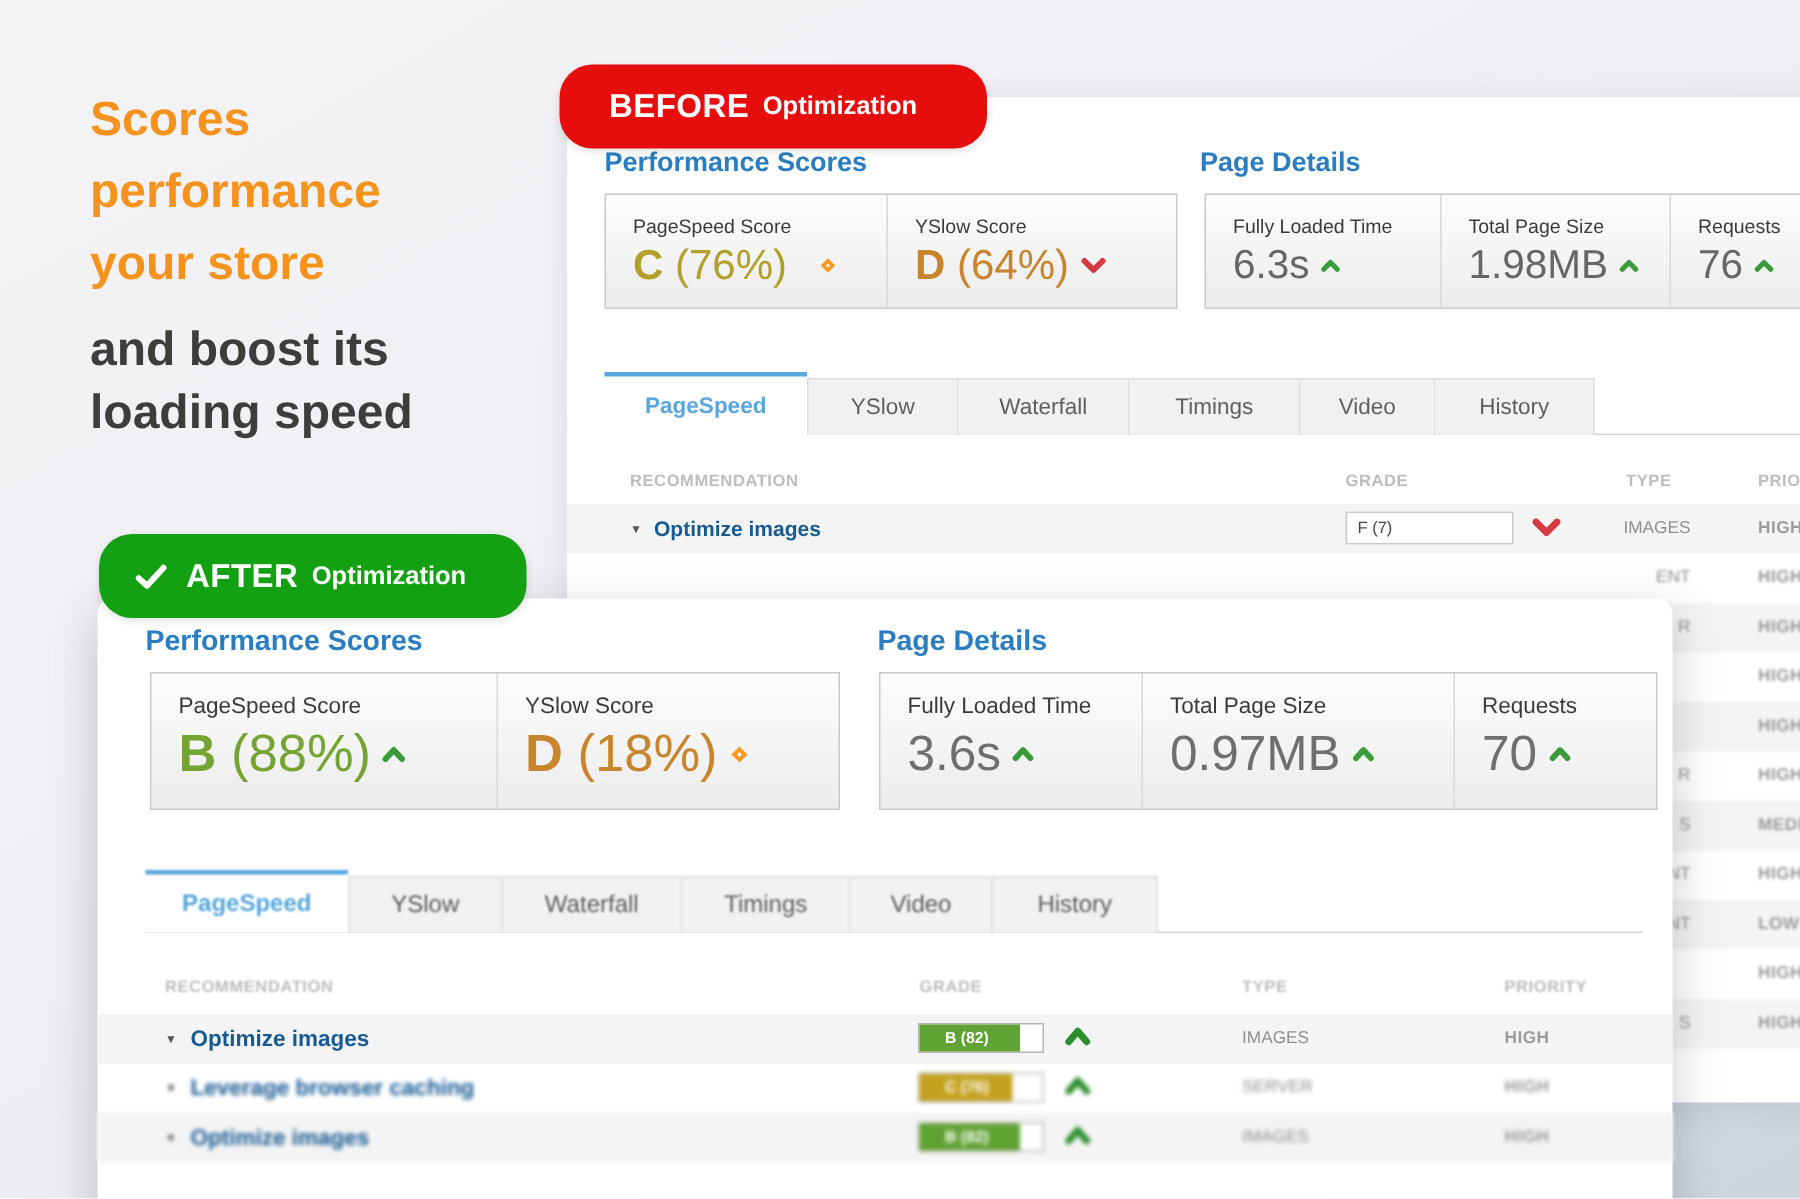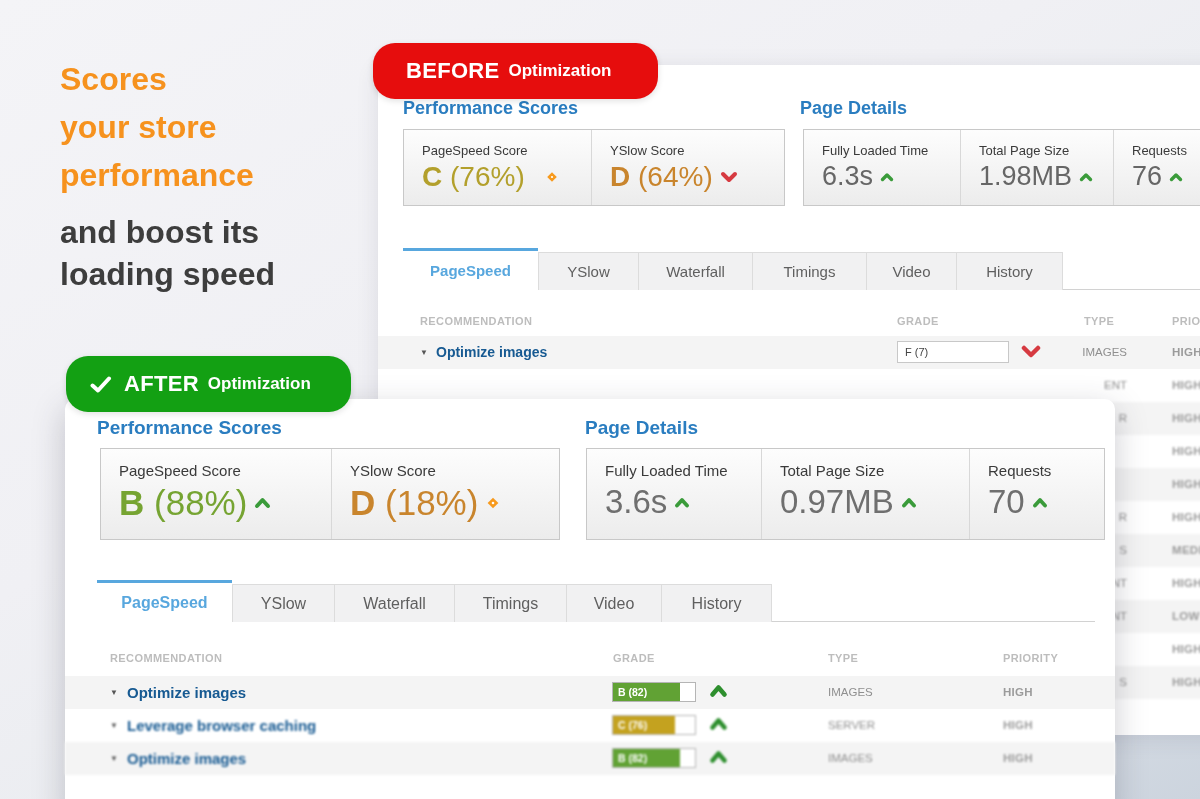--- a/index.html
+++ b/index.html
@@ -70,21 +70,21 @@
   #after-card .rname{font-size:15px;}
   .trow .rtype,.trow .rprio{position:absolute;top:10px;font-size:11.5px;color:#8f8f8f;white-space:nowrap;}
   .trow .rprio{color:#9b9b9b;font-weight:600;letter-spacing:.3px;}
 
   .grade-input{position:absolute;top:5px;width:112px;height:22px;background:#fff;
     border:1px solid #c8c8c8;box-sizing:border-box;font-size:11px;color:#444;
     line-height:20px;padding-left:7px;}
   .grade-bar{position:absolute;top:6px;width:84px;height:20px;background:#fff;
     border:1px solid #b5b5b5;box-sizing:border-box;}
   .grade-fill{height:100%;display:flex;align-items:center;}
-  .grade-fill span{color:#fff;font-size:10.5px;font-weight:bold;padding-left:5px;white-space:nowrap;}
+  .grade-fill span{color:#fff;font-size:10.5px;font-weight:bold;padding-left:17px;white-space:nowrap;}
   .bar-arrow{position:absolute;top:8px;}
   .grade-chevron{position:absolute;top:9px;}
 
   .blur-soft{filter:blur(0.7px);}
   .blur{filter:blur(1.3px);}
   .blur-lite{filter:blur(1.0px);}
 </style>
 </head>
 <body>
 
@@ -347,21 +347,21 @@
       <svg width="22" height="17">
           <polyline points="2.5,9.5 8,14.5 19,2.5" fill="none" stroke="#fff" stroke-width="4" stroke-linecap="round" stroke-linejoin="round"></polyline>
         </svg>
     </span>
     <span class="strong">AFTER</span>
     <span class="rest">Optimization</span>
   </div>
 
   <div class="hero">
     <div class="title-line">Scores</div>
+    <div class="title-line">performance</div>
     <div class="title-line">your store</div>
-    <div class="title-line">performance</div>
     <div class="sub-block">
       <div class="sub-line">and boost its</div>
       <div class="sub-line">loading speed</div>
     </div>
   </div>
 
 </div>
 
 </body></html>

